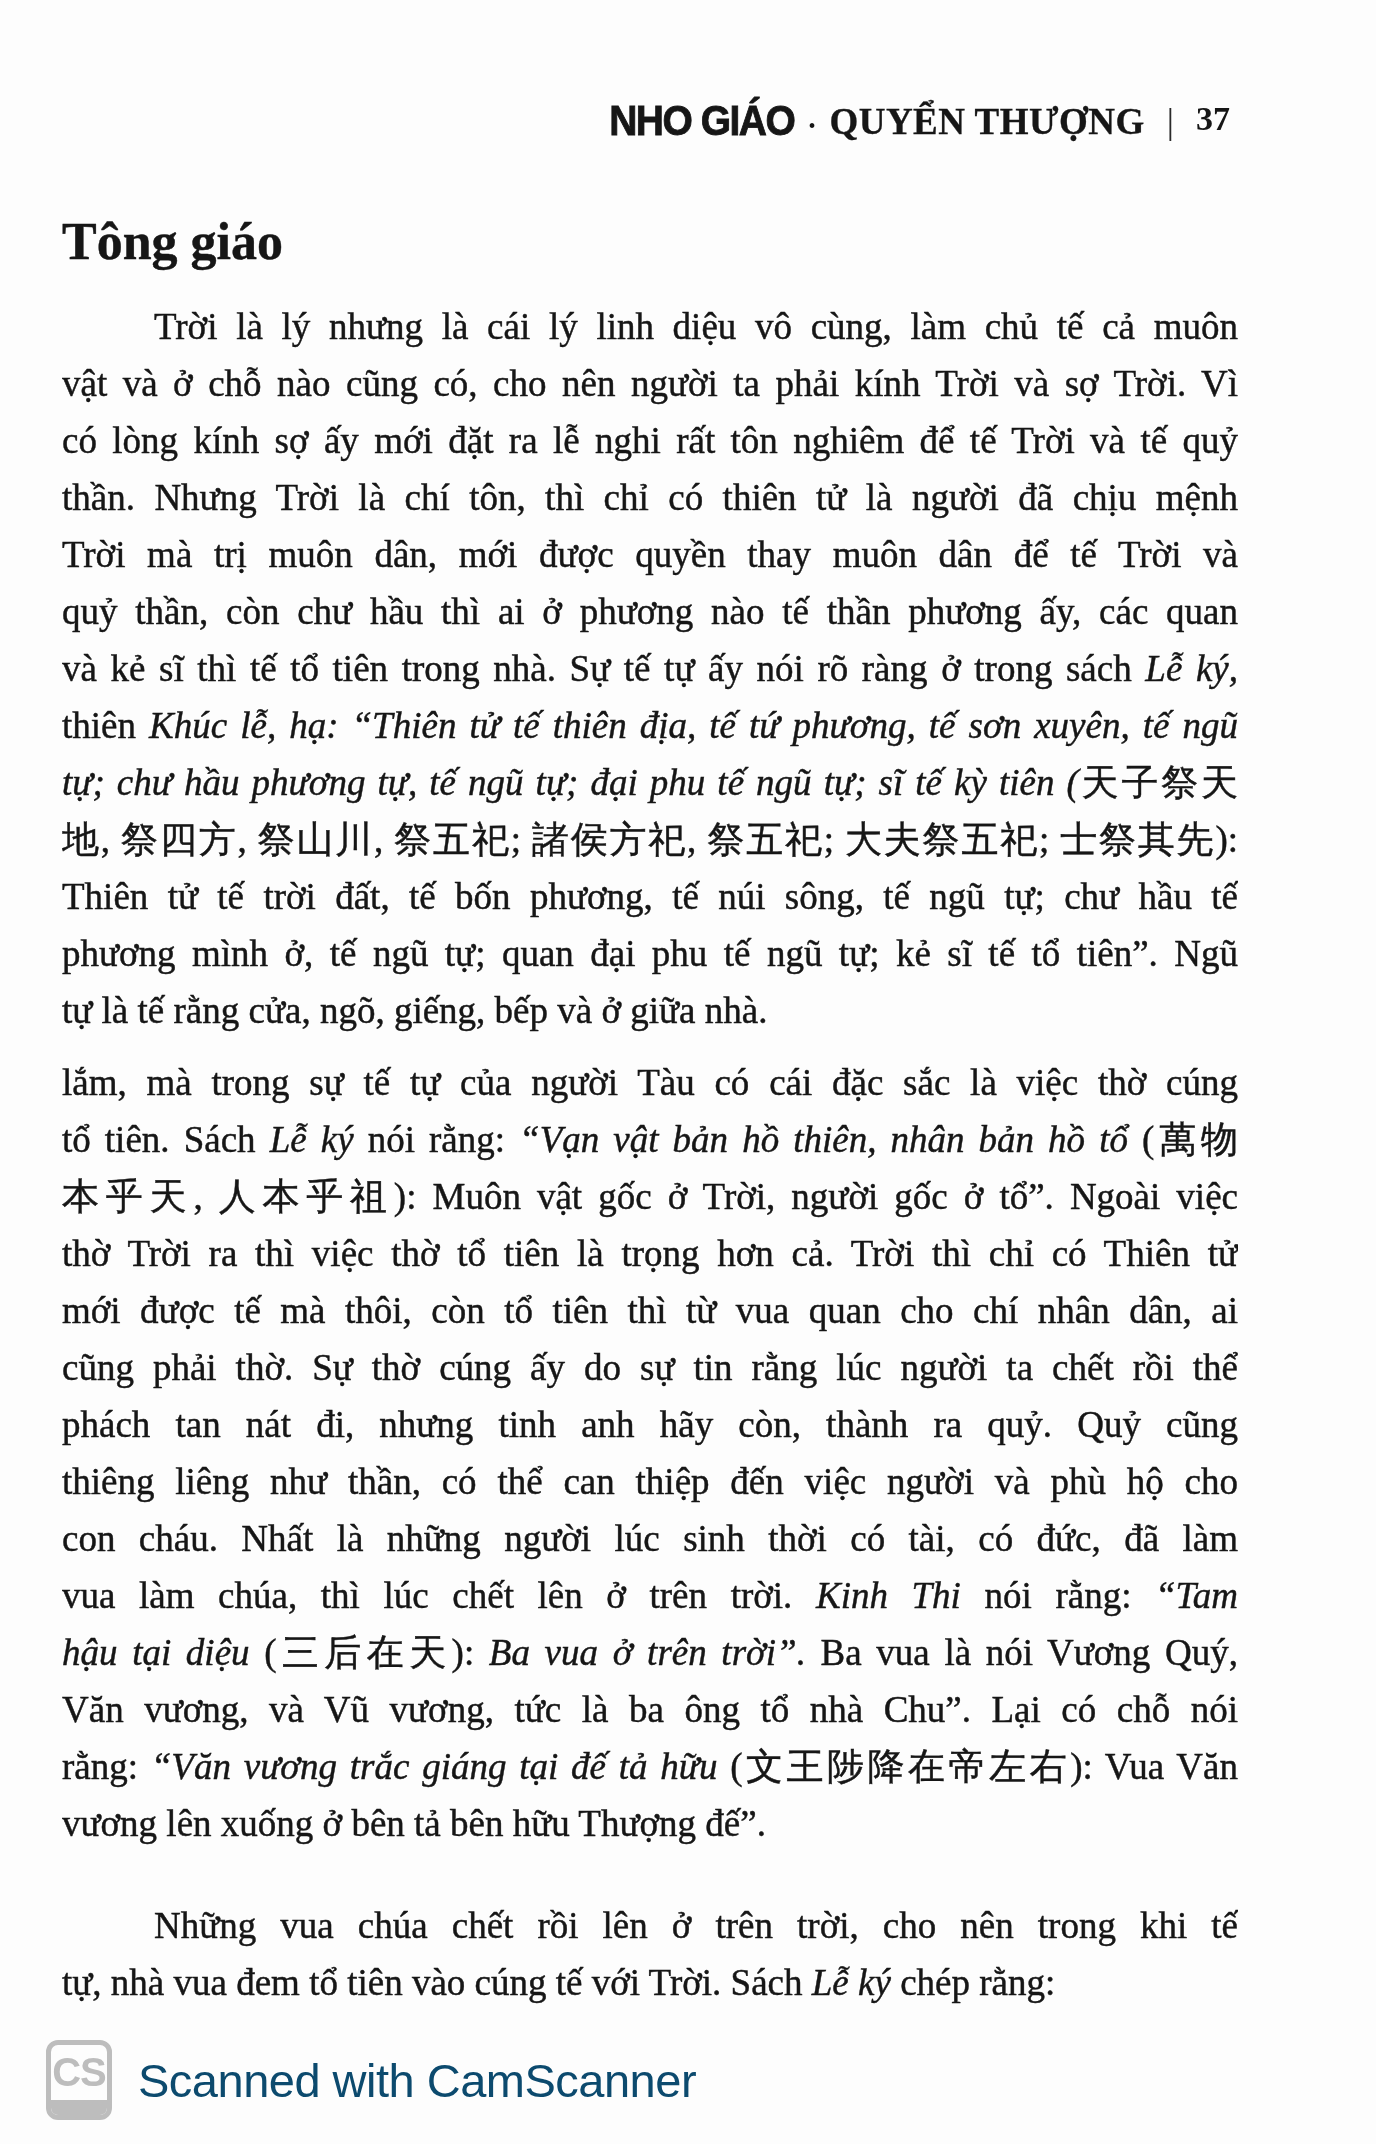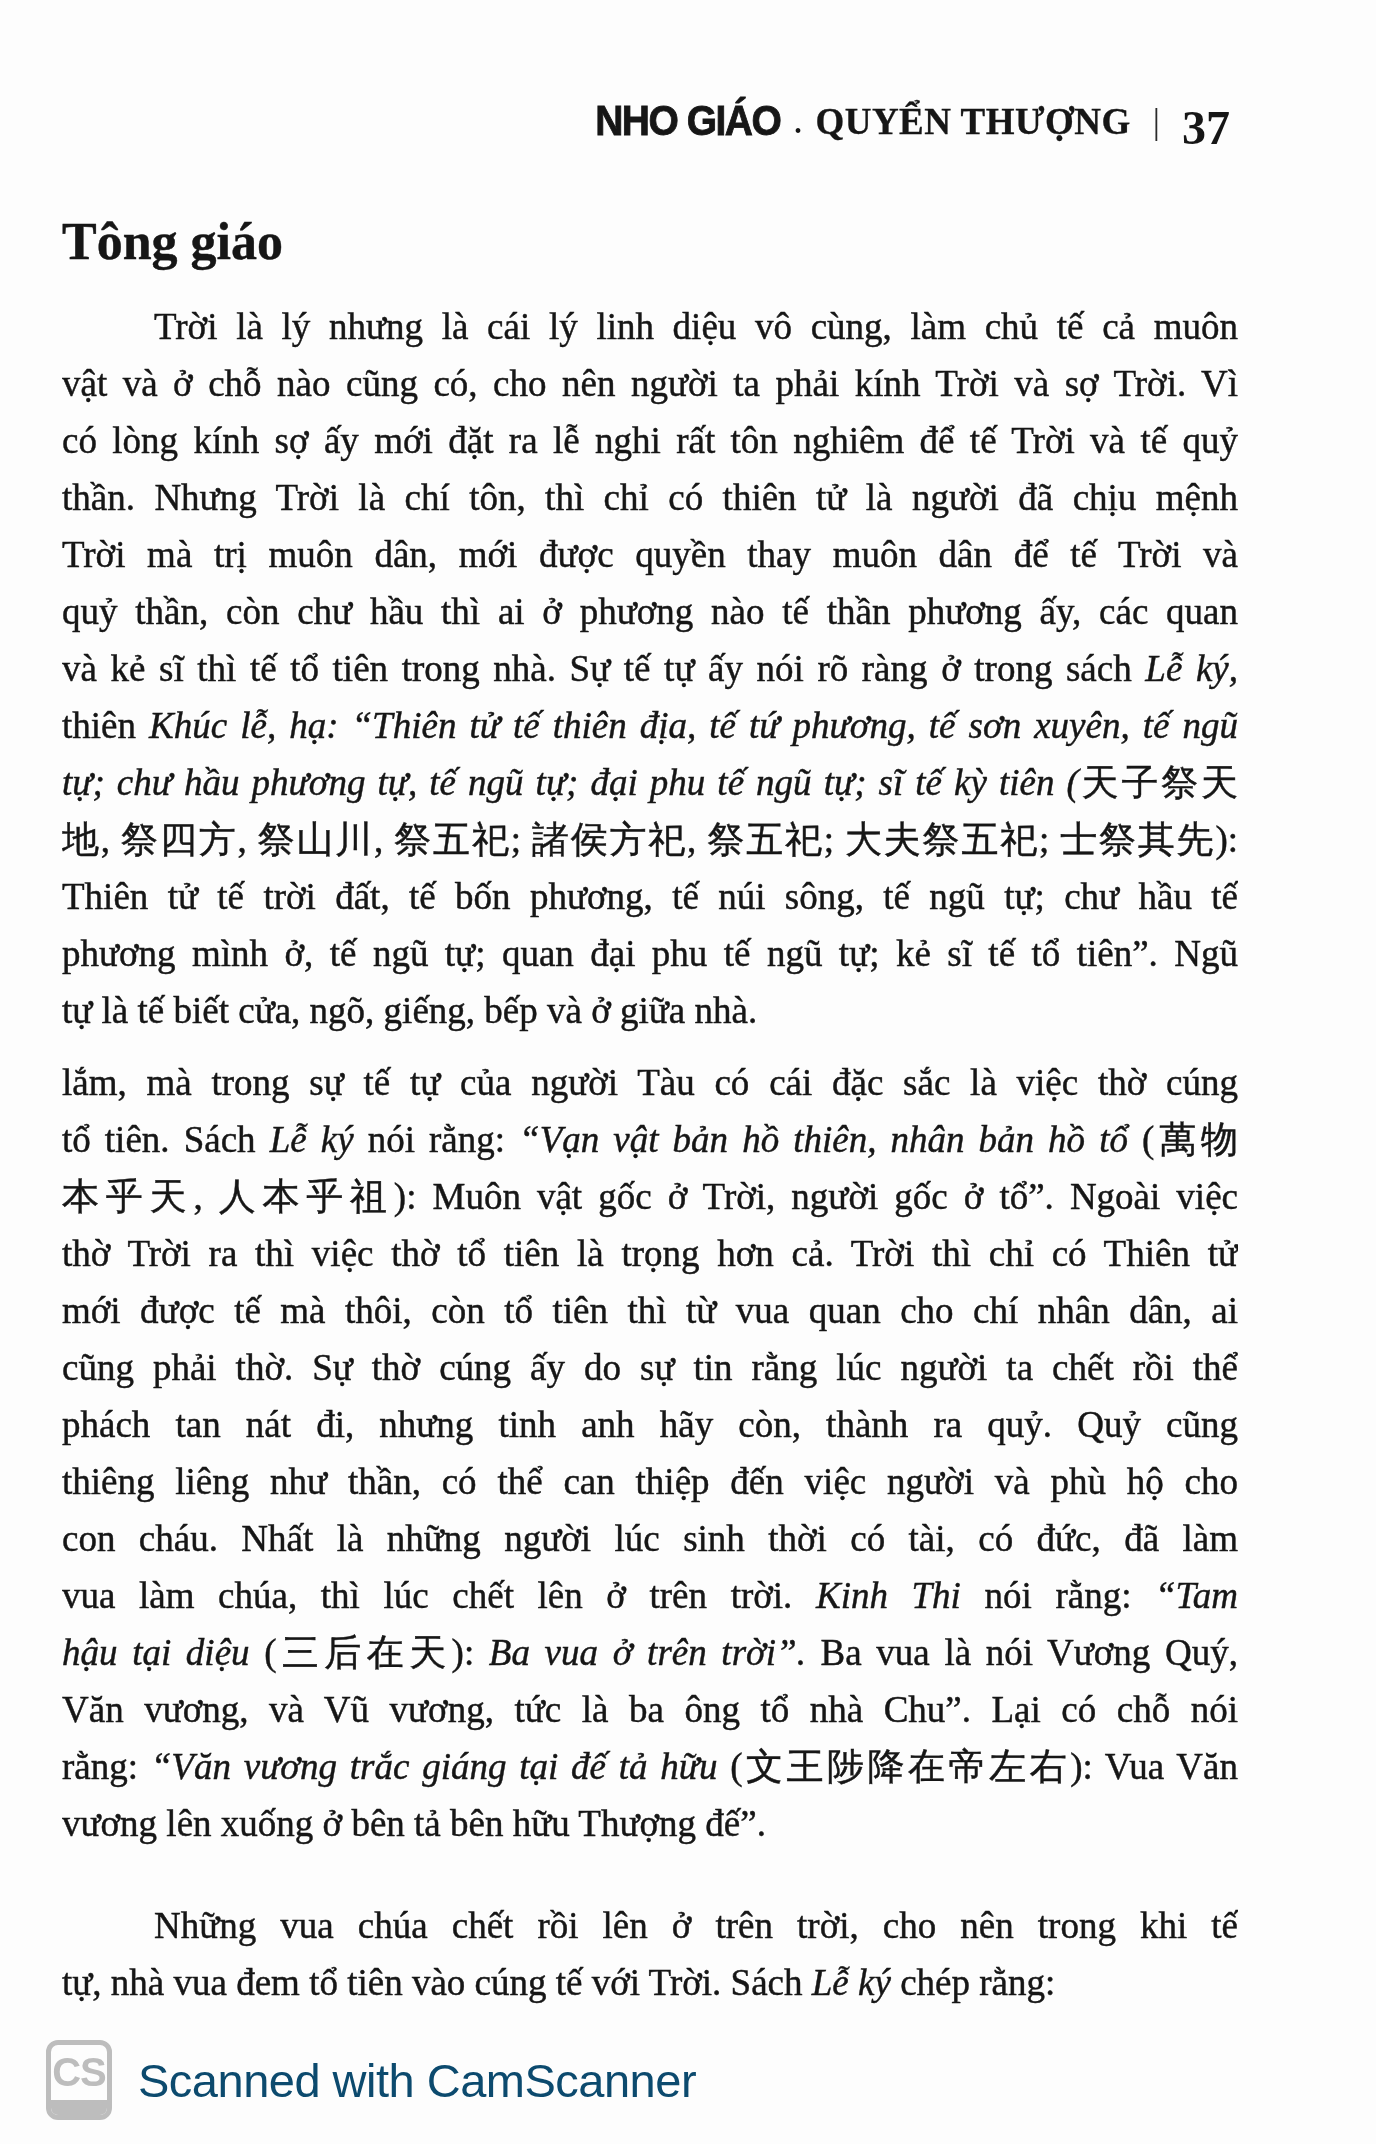--- a/index.html
+++ b/index.html
@@ -11,21 +11,21 @@
   
   .header{position:absolute;top:100px;right:146px;display:flex;align-items:flex-start;gap:14px;}
   .brand{
     font-family:"Liberation Sans", sans-serif;font-weight:900;font-size:39px;
     letter-spacing:-1.5px;transform:scaleY(1.1);transform-origin:50% 80%;
     -webkit-text-stroke:0.8px currentColor;
   }
   .dot-sep{font-size:20px;align-self:center;position:relative;top:4px;}
   .volume{font-weight:700;font-size:37px;letter-spacing:0.5px;-webkit-text-stroke:0.3px currentColor;}
   .divider{font-weight:400;font-size:36px;padding:0 8px;color:#2a2a2a;}
-  .pagenum{font-weight:700;font-size:48px;}
+  .pagenum{font-weight:700;font-size:34px;}
   
   .section-title{
     position:absolute;top:212px;left:62px;font-size:52px;font-weight:700;
     -webkit-text-stroke:0.4px currentColor;
   }
   
   .body-text{
     position:absolute;top:298px;left:62px;width:1176px;
     font-size:37px;-webkit-text-stroke:0.45px currentColor;
   }
@@ -78,21 +78,21 @@
         <div class="line"><span>có lòng kính sợ ấy mới đặt ra lễ nghi rất tôn nghiêm để tế Trời và tế quỷ</span></div>
         <div class="line"><span>thần. Nhưng Trời là chí tôn, thì chỉ có thiên tử là người đã chịu mệnh</span></div>
         <div class="line"><span>Trời mà trị muôn dân, mới được quyền thay muôn dân để tế Trời và</span></div>
         <div class="line"><span>quỷ thần, còn chư hầu thì ai ở phương nào tế thần phương ấy, các quan</span></div>
         <div class="line"><span>và kẻ sĩ thì tế tổ tiên trong nhà. Sự tế tự ấy nói rõ ràng ở trong sách </span><span class="it">Lễ ký,</span></div>
         <div class="line"><span>thiên </span><span class="it">Khúc lễ, hạ: “Thiên tử tế thiên địa, tế tứ phương, tế sơn xuyên, tế ngũ</span></div>
         <div class="line"><span class="it">tự; chư hầu phương tự, tế ngũ tự; đại phu tế ngũ tự; sĩ tế kỳ tiên (</span><span>天子祭天</span></div>
         <div class="line"><span>地, 祭四方, 祭山川, 祭五祀; 諸侯方祀, 祭五祀; 大夫祭五祀; 士祭其先):</span></div>
         <div class="line"><span>Thiên tử tế trời đất, tế bốn phương, tế núi sông, tế ngũ tự; chư hầu tế</span></div>
         <div class="line"><span>phương mình ở, tế ngũ tự; quan đại phu tế ngũ tự; kẻ sĩ tế tổ tiên”. Ngũ</span></div>
-        <div class="line last"><span>tự là tế biết cửa, ngõ, giếng, bếp và ở giữa nhà.</span></div>
+        <div class="line last"><span>tự là tế rằng cửa, ngõ, giếng, bếp và ở giữa nhà.</span></div>
       </div>
       <div class="para p2">
         <div class="line"><span>lắm, mà trong sự tế tự của người Tàu có cái đặc sắc là việc thờ cúng</span></div>
         <div class="line"><span>tổ tiên. Sách </span><span class="it">Lễ ký</span><span> nói rằng: </span><span class="it">“Vạn vật bản hồ thiên, nhân bản hồ tổ </span><span>(萬物</span></div>
         <div class="line"><span>本乎天, 人本乎祖): Muôn vật gốc ở Trời, người gốc ở tổ”. Ngoài việc</span></div>
         <div class="line"><span>thờ Trời ra thì việc thờ tổ tiên là trọng hơn cả. Trời thì chỉ có Thiên tử</span></div>
         <div class="line"><span>mới được tế mà thôi, còn tổ tiên thì từ vua quan cho chí nhân dân, ai</span></div>
         <div class="line"><span>cũng phải thờ. Sự thờ cúng ấy do sự tin rằng lúc người ta chết rồi thể</span></div>
         <div class="line"><span>phách tan nát đi, nhưng tinh anh hãy còn, thành ra quỷ. Quỷ cũng</span></div>
         <div class="line"><span>thiêng liêng như thần, có thể can thiệp đến việc người và phù hộ cho</span></div>

